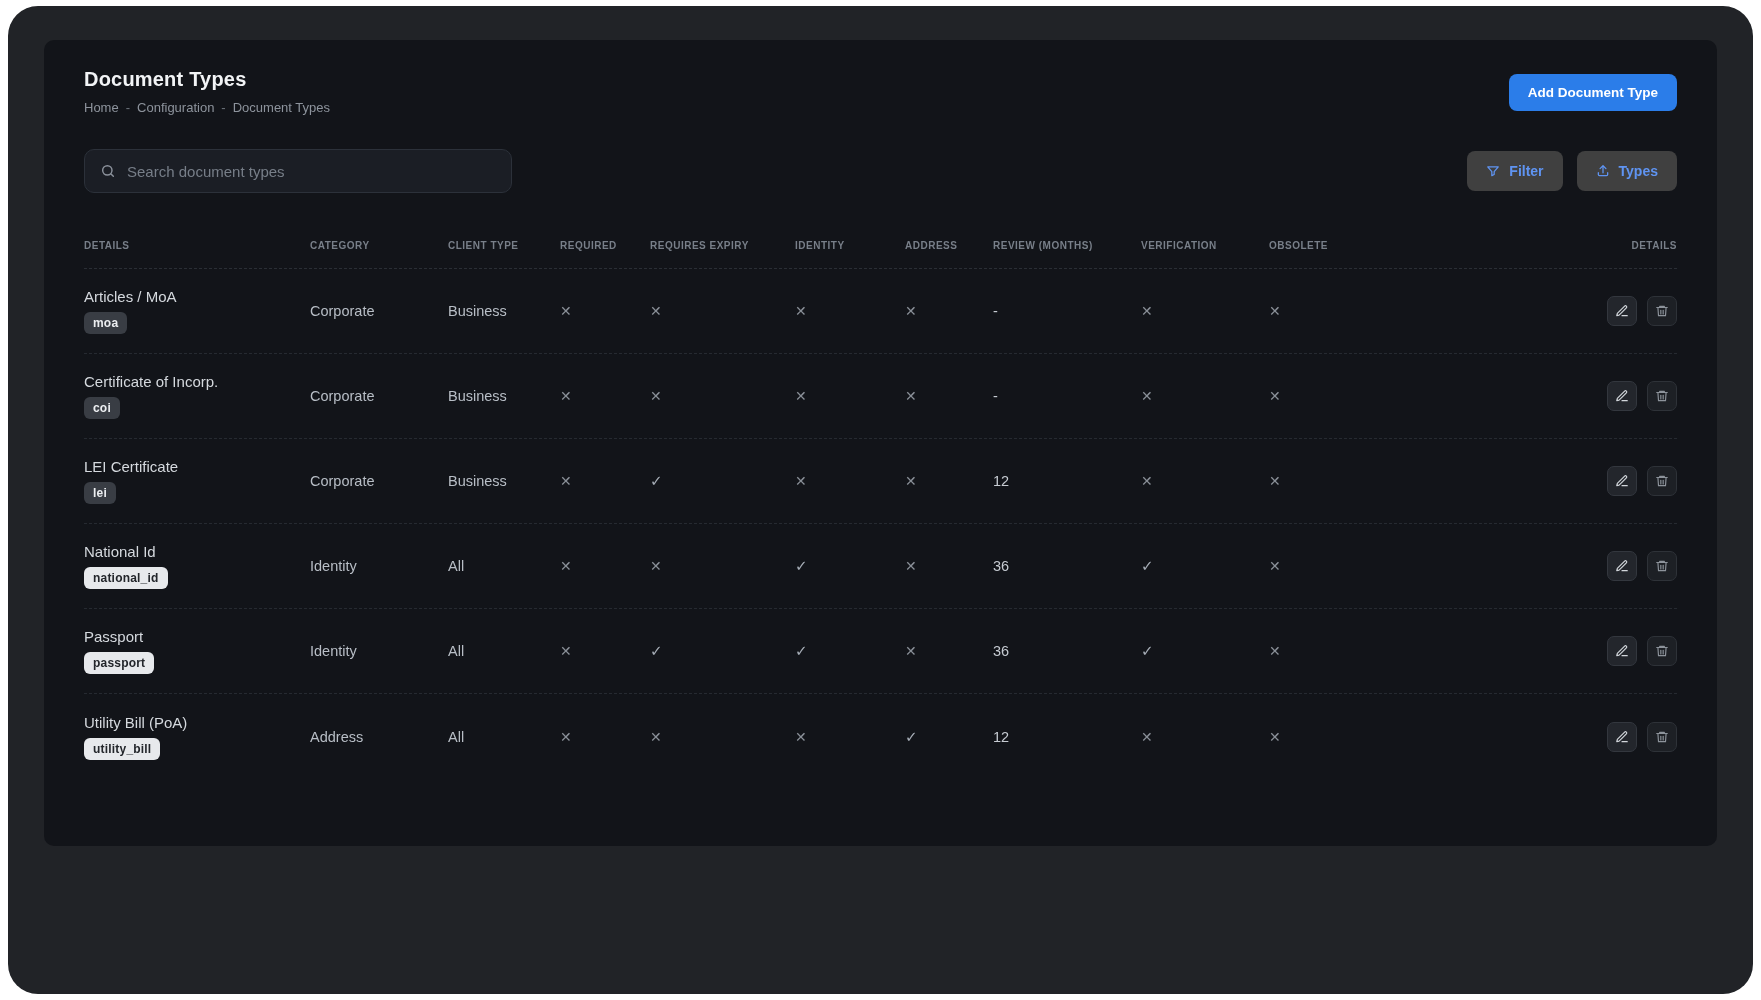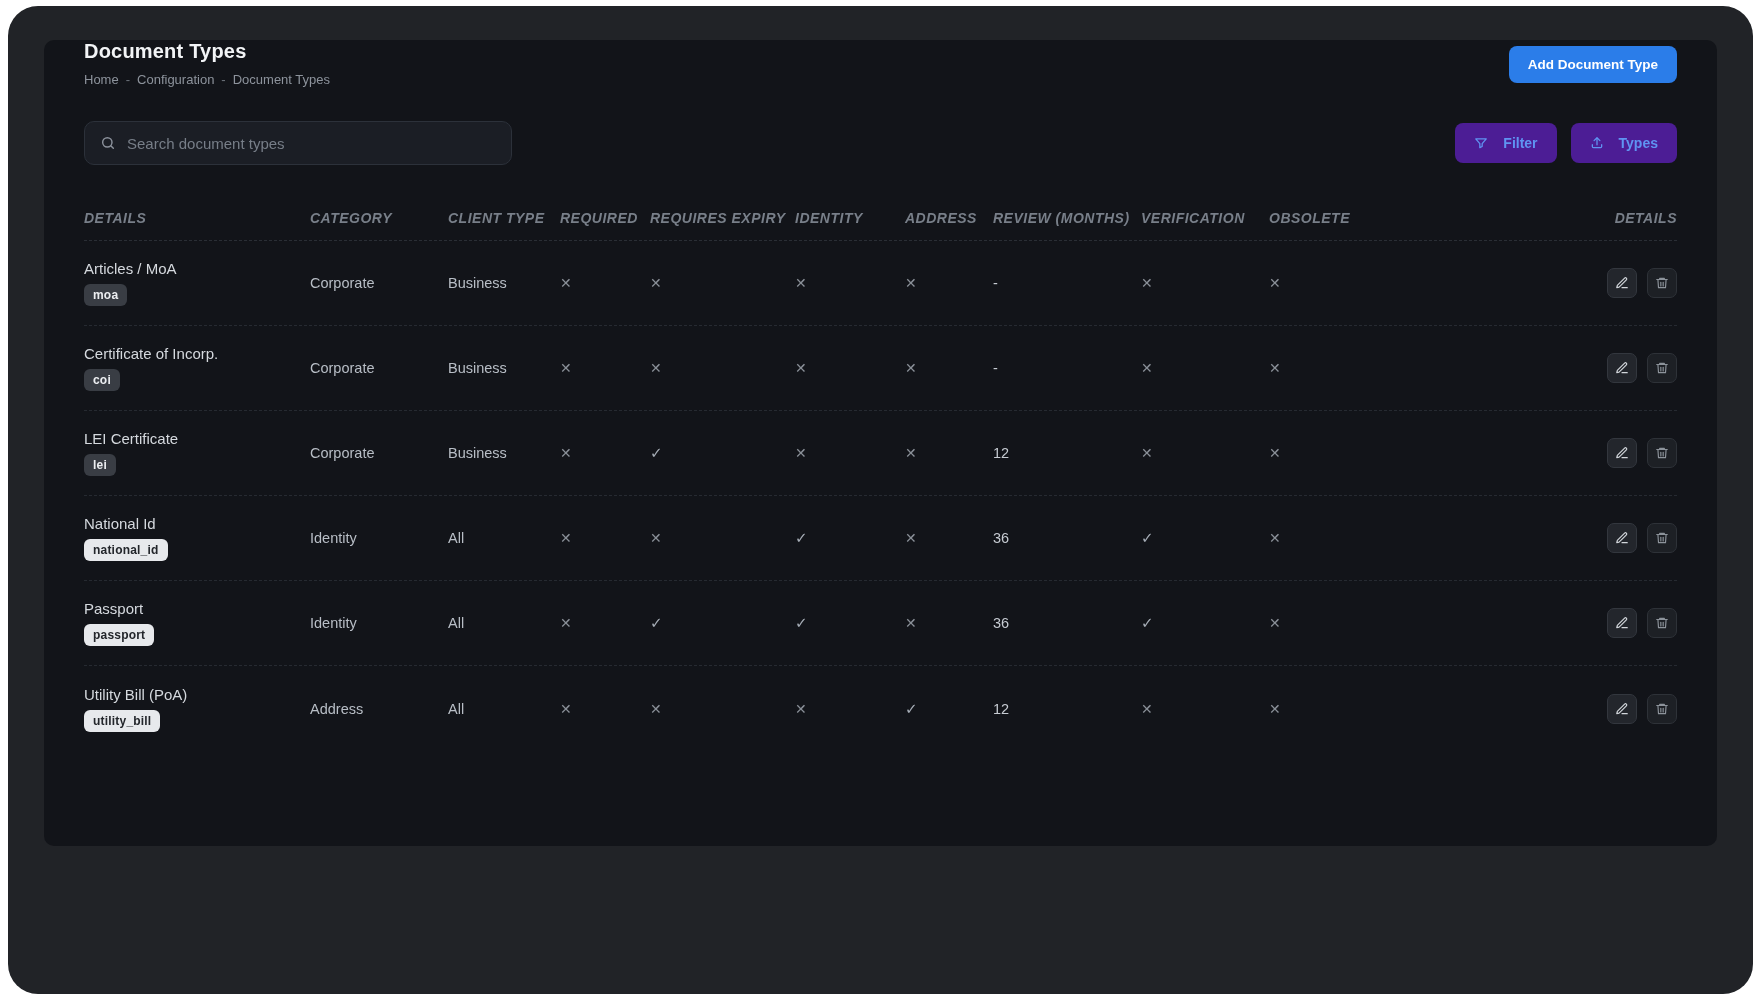--- a/index.html
+++ b/index.html
@@ -5,48 +5,48 @@
   * { box-sizing: border-box; margin: 0; padding: 0; }
   html, body { width: 1761px; height: 1000px; background: #ffffff; overflow: hidden;
     font-family: "Liberation Sans", "DejaVu Sans", sans-serif; }
 
   .frame { margin: 6px 8px; height: 988px; background: #212327; border-radius: 30px; overflow: hidden; }
 
   .panel { margin: 34px 36px 0 36px; height: 806px; background: #121419; border-radius: 10px;
     padding: 0 40px; overflow: hidden; }
 
   
-  .page-header { display: flex; justify-content: space-between; align-items: flex-start; }
+  .page-header { display: flex; justify-content: space-between; align-items: flex-start; padding-top: 28px; }
   .page-title { color: #f2f4f6; font-size: 20px; font-weight: 700; letter-spacing: .2px; }
   .breadcrumb { margin-top: 9px; font-size: 13px; color: #8d939c; display: flex; gap: 7px; align-items: center; }
   .bc-item { color: #8d939c; }
   .bc-sep { color: #6e747d; }
   .add-btn { margin-top: 6px; background: #2b7de9; color: #ffffff; border: none; border-radius: 8px;
     font-family: inherit; font-size: 13.5px; font-weight: 700; padding: 11px 19px; cursor: pointer; }
 
   
   .toolbar { margin-top: 34px; display: flex; justify-content: space-between; align-items: center; }
   .search-box { width: 428px; height: 44px; background: #1b1e25; border: 1px solid #2c313a; border-radius: 10px;
     display: flex; align-items: center; gap: 11px; padding: 6px 15px; }
   .search-box svg { flex: 0 0 auto; stroke: #8b919b; }
   .search-box input { flex: 1; background: transparent; border: none; outline: none; color: #c9ced6;
     font-family: inherit; font-size: 15px; }
   .search-box input::placeholder { color: #777e88; }
   .toolbar-right { display: flex; gap: 14px; }
-  .tool-btn { height: 40px; padding: 0 19px; background: #4c1d95; border: none; border-radius: 8px;
-    display: flex; align-items: center; gap: 15px; color: #5f94f2; font-family: inherit; font-size: 14px;
+  .tool-btn { height: 40px; padding: 0 19px; background: #404040; border: none; border-radius: 8px;
+    display: flex; align-items: center; gap: 9px; color: #5f94f2; font-family: inherit; font-size: 14px;
     font-weight: 600; cursor: pointer; }
   .tool-btn svg { stroke: #5f94f2; }
 
   
   .table { margin-top: 30px; }
   .tr, .thead-row { display: grid; align-items: center;
     grid-template-columns: 226px 138px 112px 90px 145px 110px 88px 148px 128px 115px 1fr; }
   .thead-row { height: 46px; border-bottom: 1px dashed #2a2e35; }
-  .th { color: #787f89; font-size: 14px; font-weight: 700; letter-spacing: .5px; font-style: italic; }
+  .th { color: #787f89; font-size: 10px; font-weight: 700; letter-spacing: .5px; }
   .tr { height: 85px; border-bottom: 1px dashed #262a31; }
   .tr:last-child { border-bottom: none; }
   .left { text-align: left; }
   .center { text-align: left; }
   .right { text-align: right; }
   .td { color: #b8bec6; font-size: 14.5px; }
   .doc-name { color: #d5d9de; font-size: 15px; }
   .badge { display: inline-block; margin-top: 7px; padding: 4px 9px; border-radius: 6px;
     font-size: 12px; font-weight: 700; letter-spacing: .2px; }
   .badge.dark { background: #393d44; color: #eceef1; }

